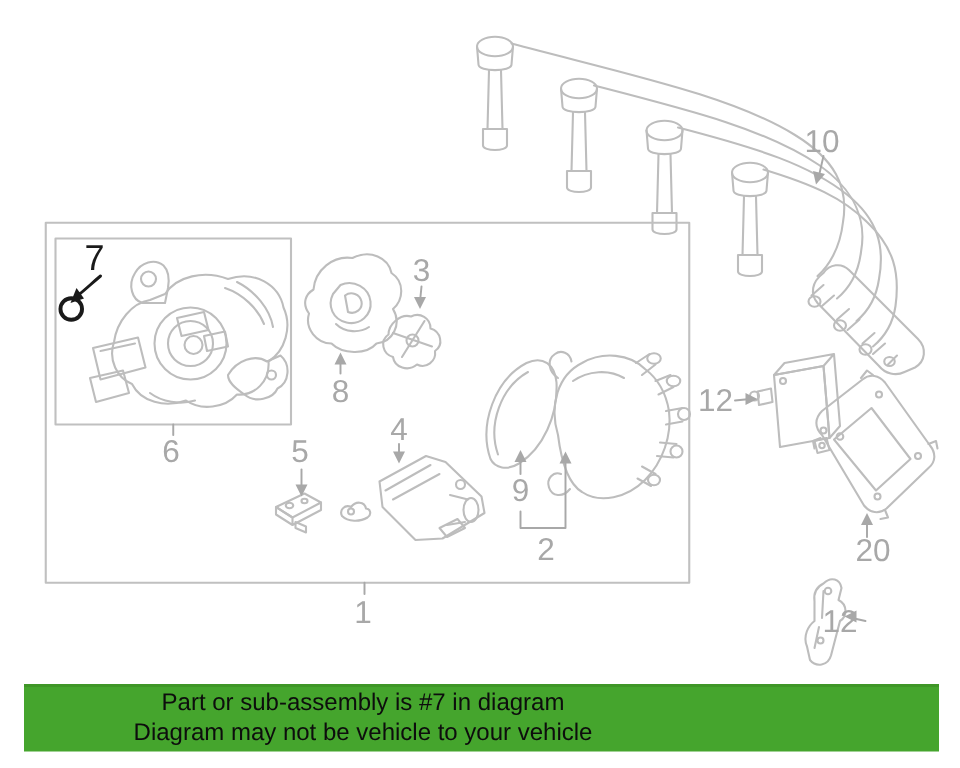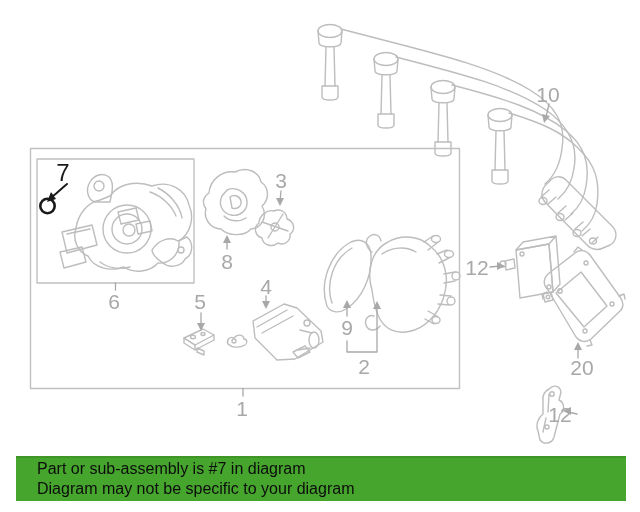--- a/index.html
+++ b/index.html
@@ -13,22 +13,22 @@
     color:#a8a8a8;font-size:21px;line-height:1;white-space:nowrap;
     font-family:Liberation Sans, sans-serif;
     text-align:right;
   }
   .plabel.hl{color:#1a1a1a;font-size:24px;}
   #banner{
     position:absolute;left:16px;top:456px;width:610px;height:45px;
     background:#45a52d;border-top:2px solid #3f9627;box-sizing:border-box;
   }
   #banner .txtwrap{
-    position:absolute;left:0;top:1px;width:452px;text-align:left;
-    color:#0d0d0d;font-size:16px;line-height:20px;padding-left:21px;
+    position:absolute;left:0;top:1px;width:452px;text-align:center;
+    color:#0d0d0d;font-size:16px;line-height:20px;
   }
 </style>
 </head>
 <body>
 
 <div id="stage">
 
   <svg id="artwork" width="640" height="512" viewBox="0 0 640 512" fill="none" stroke="#bdbdbd" stroke-width="1.4" stroke-linecap="round" stroke-linejoin="round">
 
     <g>
@@ -233,17 +233,17 @@
   <span class="plabel" style="left:364px;top:356px">2</span>
   <span class="plabel" style="left:242px;top:398px">1</span>
   <span class="plabel" style="left:548px;top:84px">10</span>
   <span class="plabel" style="left:477px;top:257px">12</span>
   <span class="plabel" style="left:582px;top:357px">20</span>
   <span class="plabel" style="left:560px;top:404px">12</span>
 
   <div id="banner">
     <div class="txtwrap">
       <div>Part or sub-assembly is #7 in diagram</div>
-      <div>Diagram may not be specific to your diagram</div>
+      <div>Diagram may not be vehicle to your vehicle</div>
     </div>
   </div>
 
 </div>
 
 </body></html>

